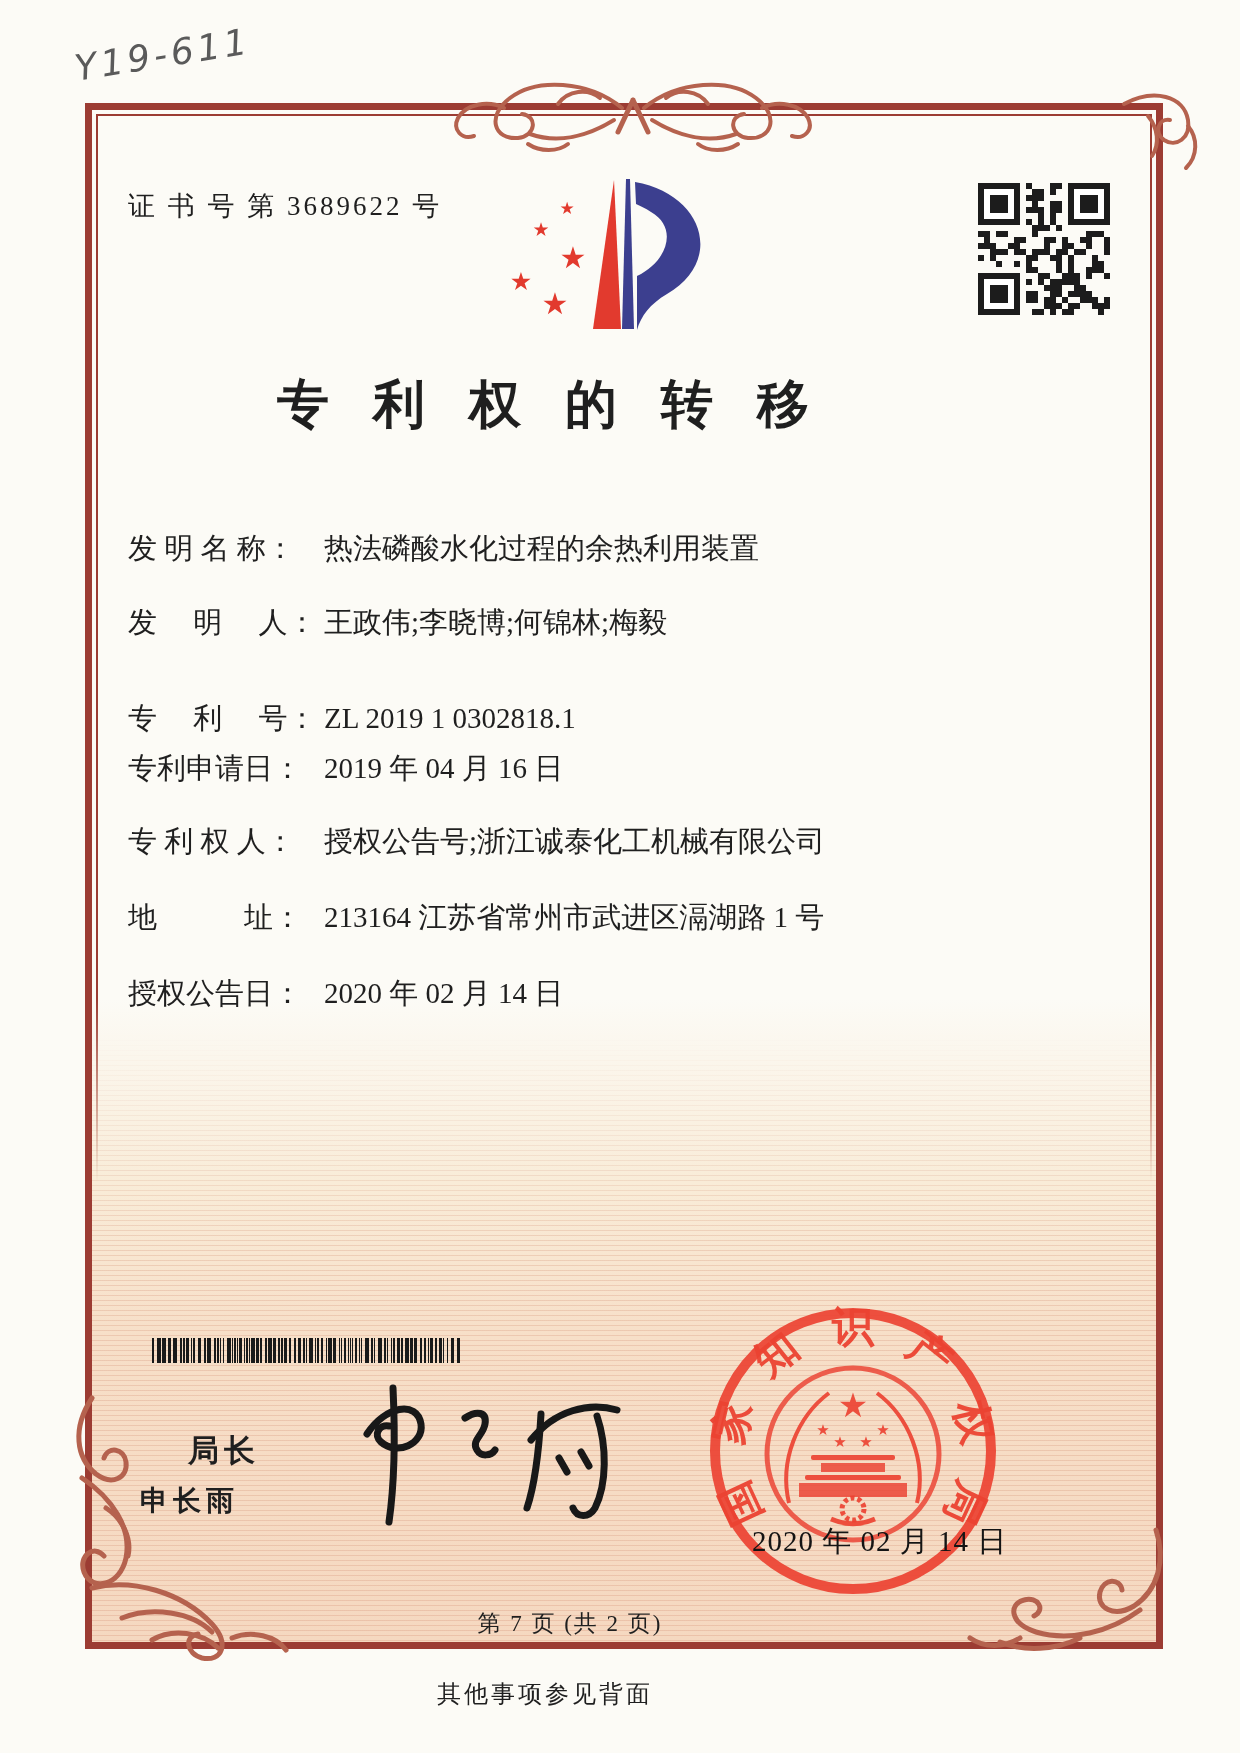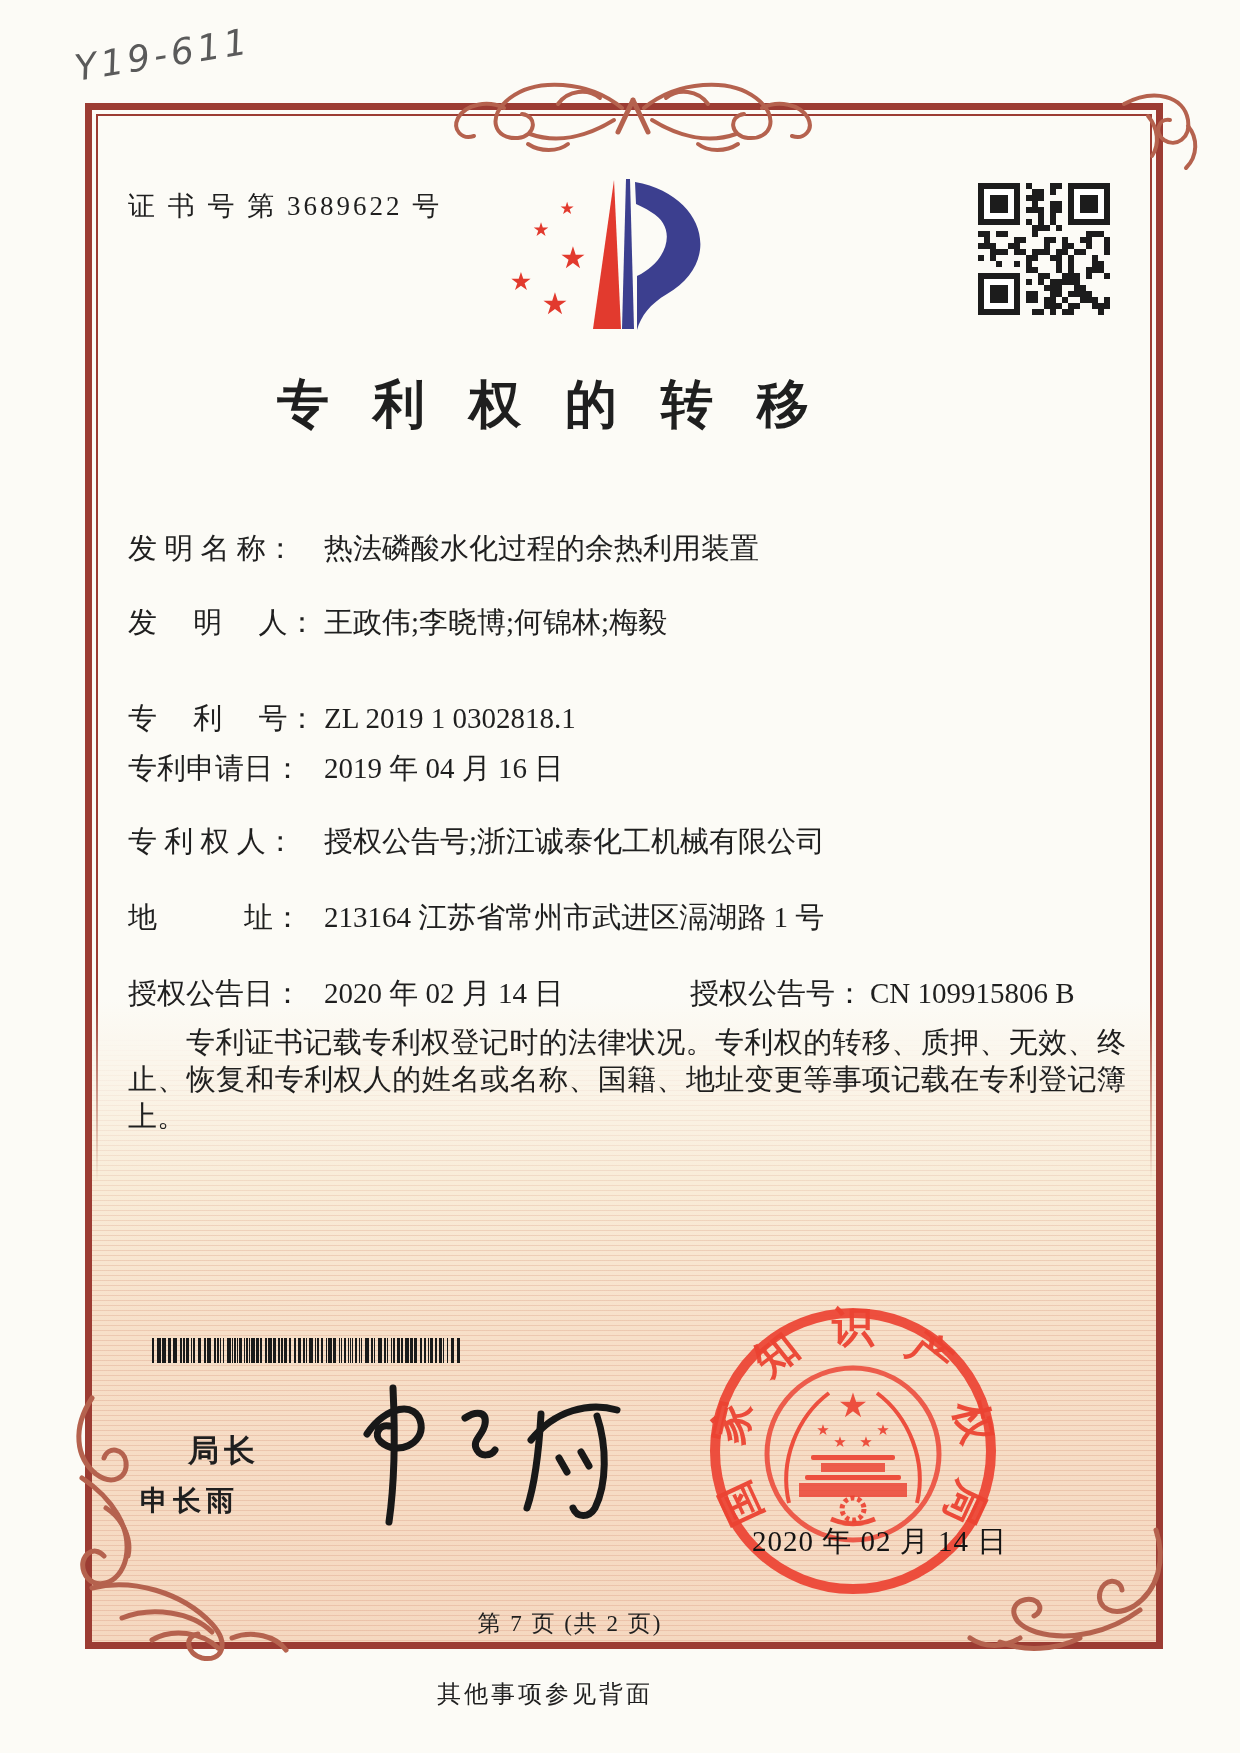--- a/index.html
+++ b/index.html
@@ -313,27 +313,23 @@
   <span class="flabel">专利申请日：</span><span class="fvalue">2019 年 04 月 16 日</span>
 </div>
 <div class="abs field-row r5">
   <span class="flabel">专 利 权 人：</span><span class="fvalue">授权公告号;浙江诚泰化工机械有限公司</span>
 </div>
 <div class="abs field-row r6">
   <span class="flabel">地　　　址：</span><span class="fvalue">213164 江苏省常州市武进区滆湖路 1 号</span>
 </div>
 <div class="abs field-row r7">
   <span class="flabel">授权公告日：</span><span class="fvalue">2020 年 02 月 14 日</span>
-  <span class="pair2">
-    <span class="flabel2">授权公告号：</span><span>CN 109915806 B</span>
-  </span>
 </div>
 
 <div class="abs legal">
-  <p>专利证书记载专利权登记时的法律状况。专利权的转移、质押、无效、终止、恢复和专利权人的姓名或名称、国籍、地址变更等事项记载在专利登记簿上。</p>
 </div>
 
 <div class="abs barcode" id="barcode">
     <i style="width: 2px; background: rgb(26, 26, 26);"></i>
     <i style="width: 3px; background: transparent;"></i>
     <i style="width: 4px; background: rgb(26, 26, 26);"></i>
     <i style="width: 1px; background: transparent;"></i>
     <i style="width: 4px; background: rgb(26, 26, 26);"></i>
     <i style="width: 2px; background: transparent;"></i>
     <i style="width: 3px; background: rgb(26, 26, 26);"></i>

